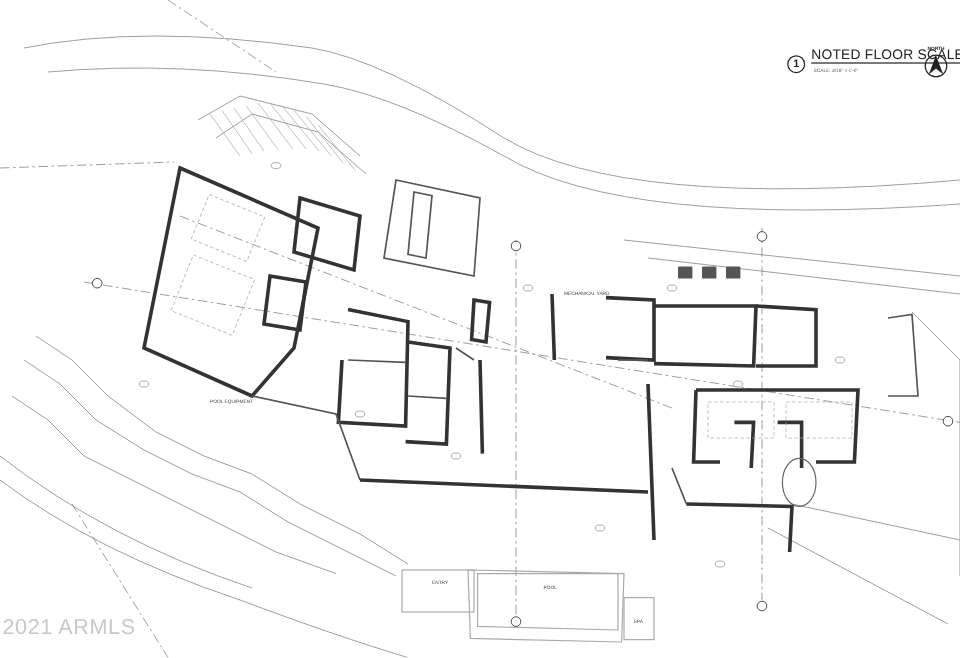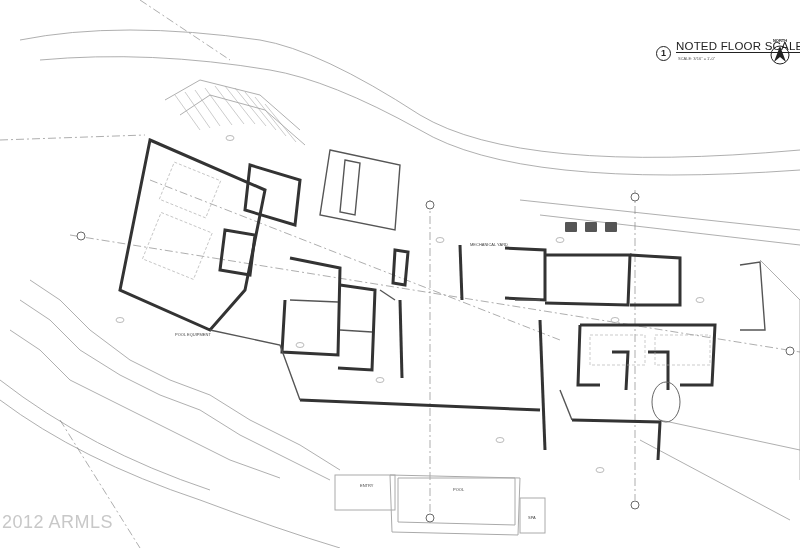--- a/index.html
+++ b/index.html
@@ -159,13 +159,13 @@
   <div class="tb-scale">SCALE: 3/16" = 1'-0"</div>
   <div class="north">
     <div class="north-label">NORTH</div>
     <svg width="26" height="26" viewBox="0 0 26 26">
       <circle cx="13" cy="15" r="9" fill="none" stroke="#222" stroke-width="1"></circle>
       <path d="M13 6 L7 22 L13 17 L19 22 Z" fill="#222"></path>
     </svg>
   </div>
 </div>
 
-<div class="watermark">2012 ARMLS</div>
+<div class="watermark">2021 ARMLS</div>
 
 </body></html>

